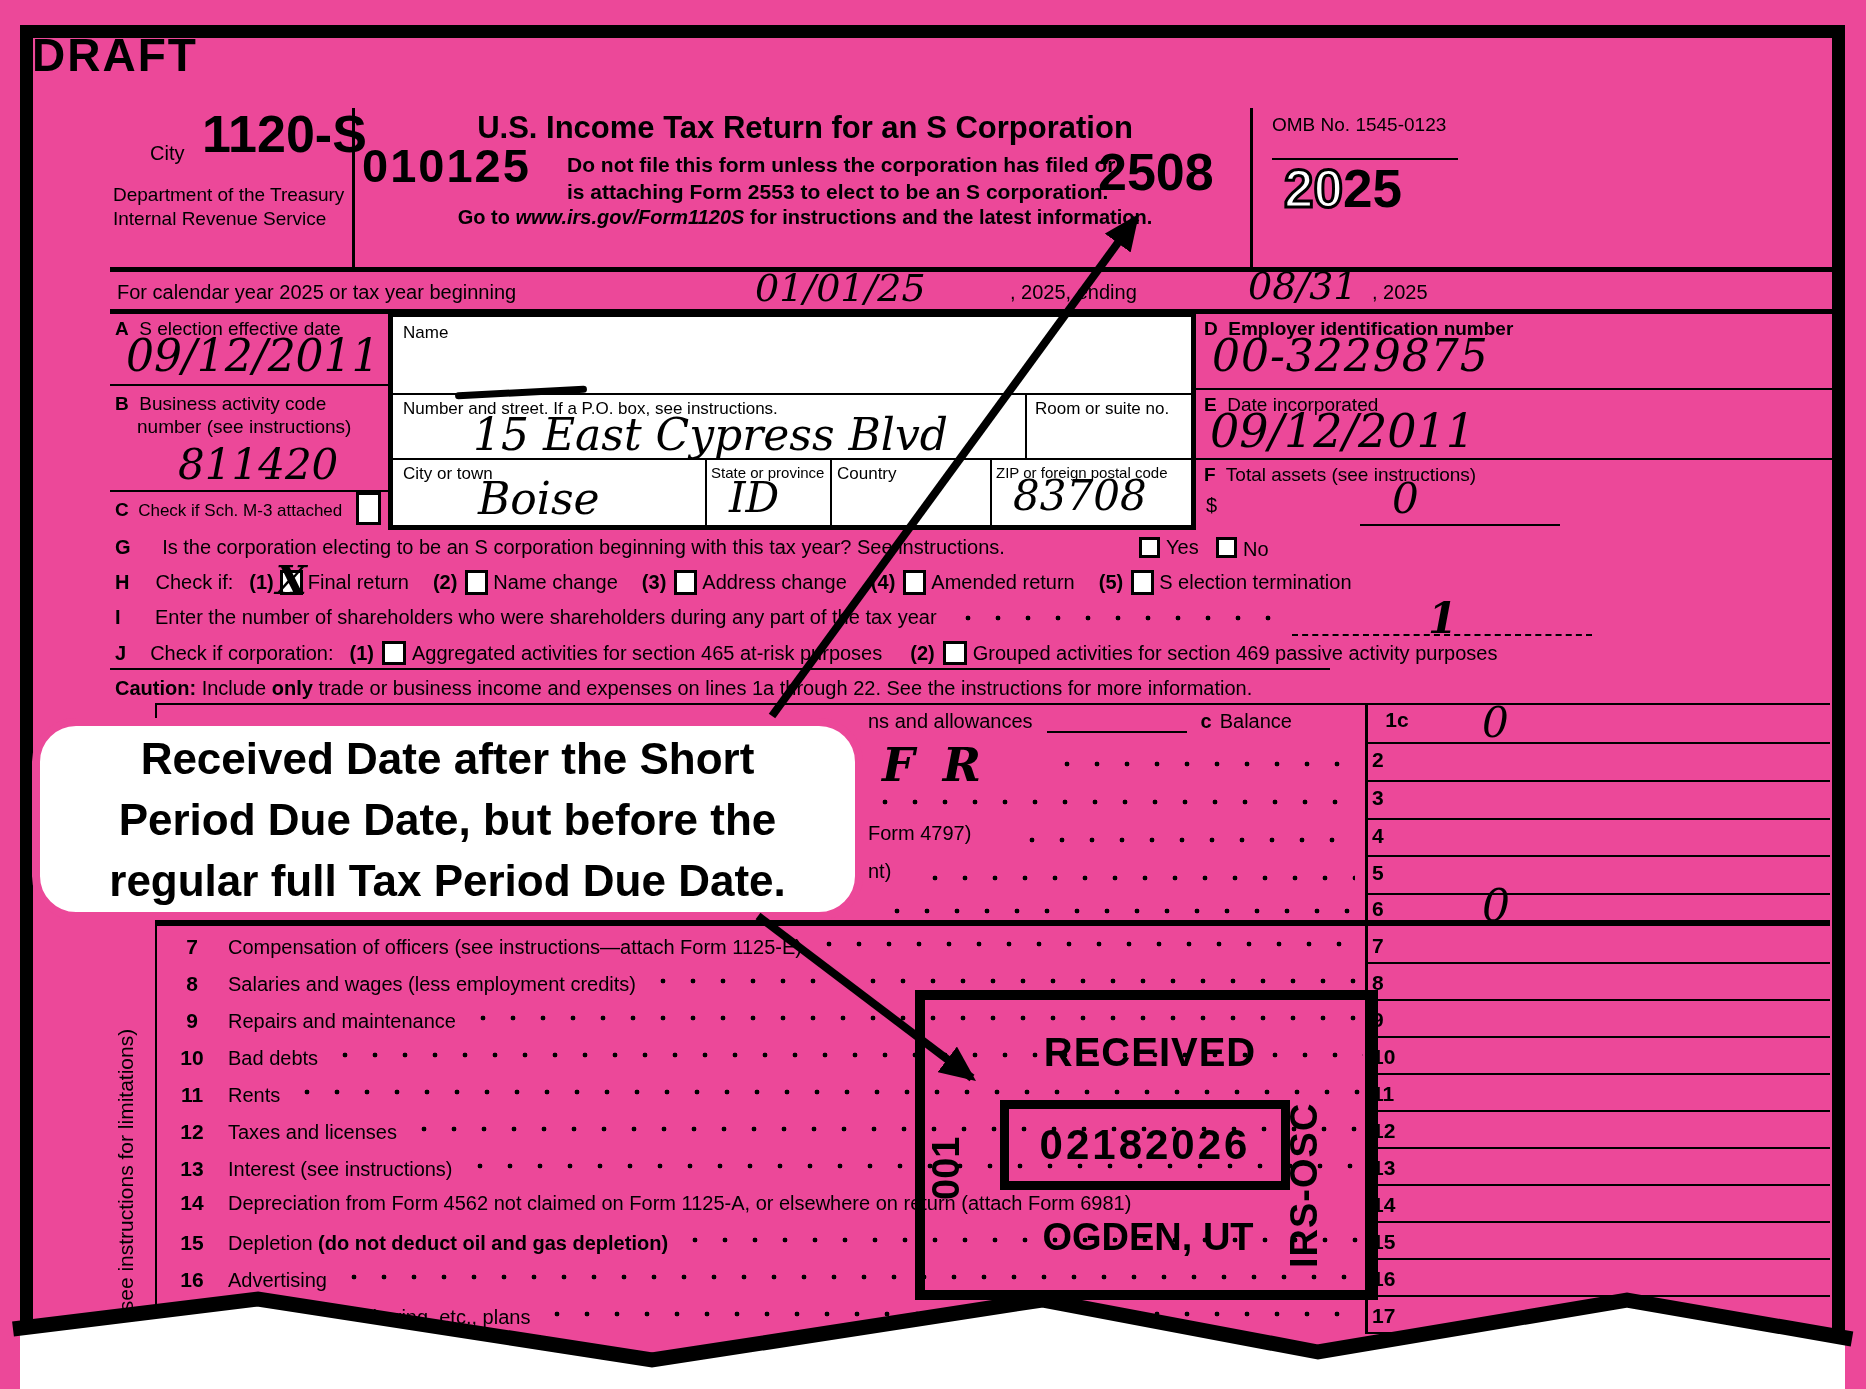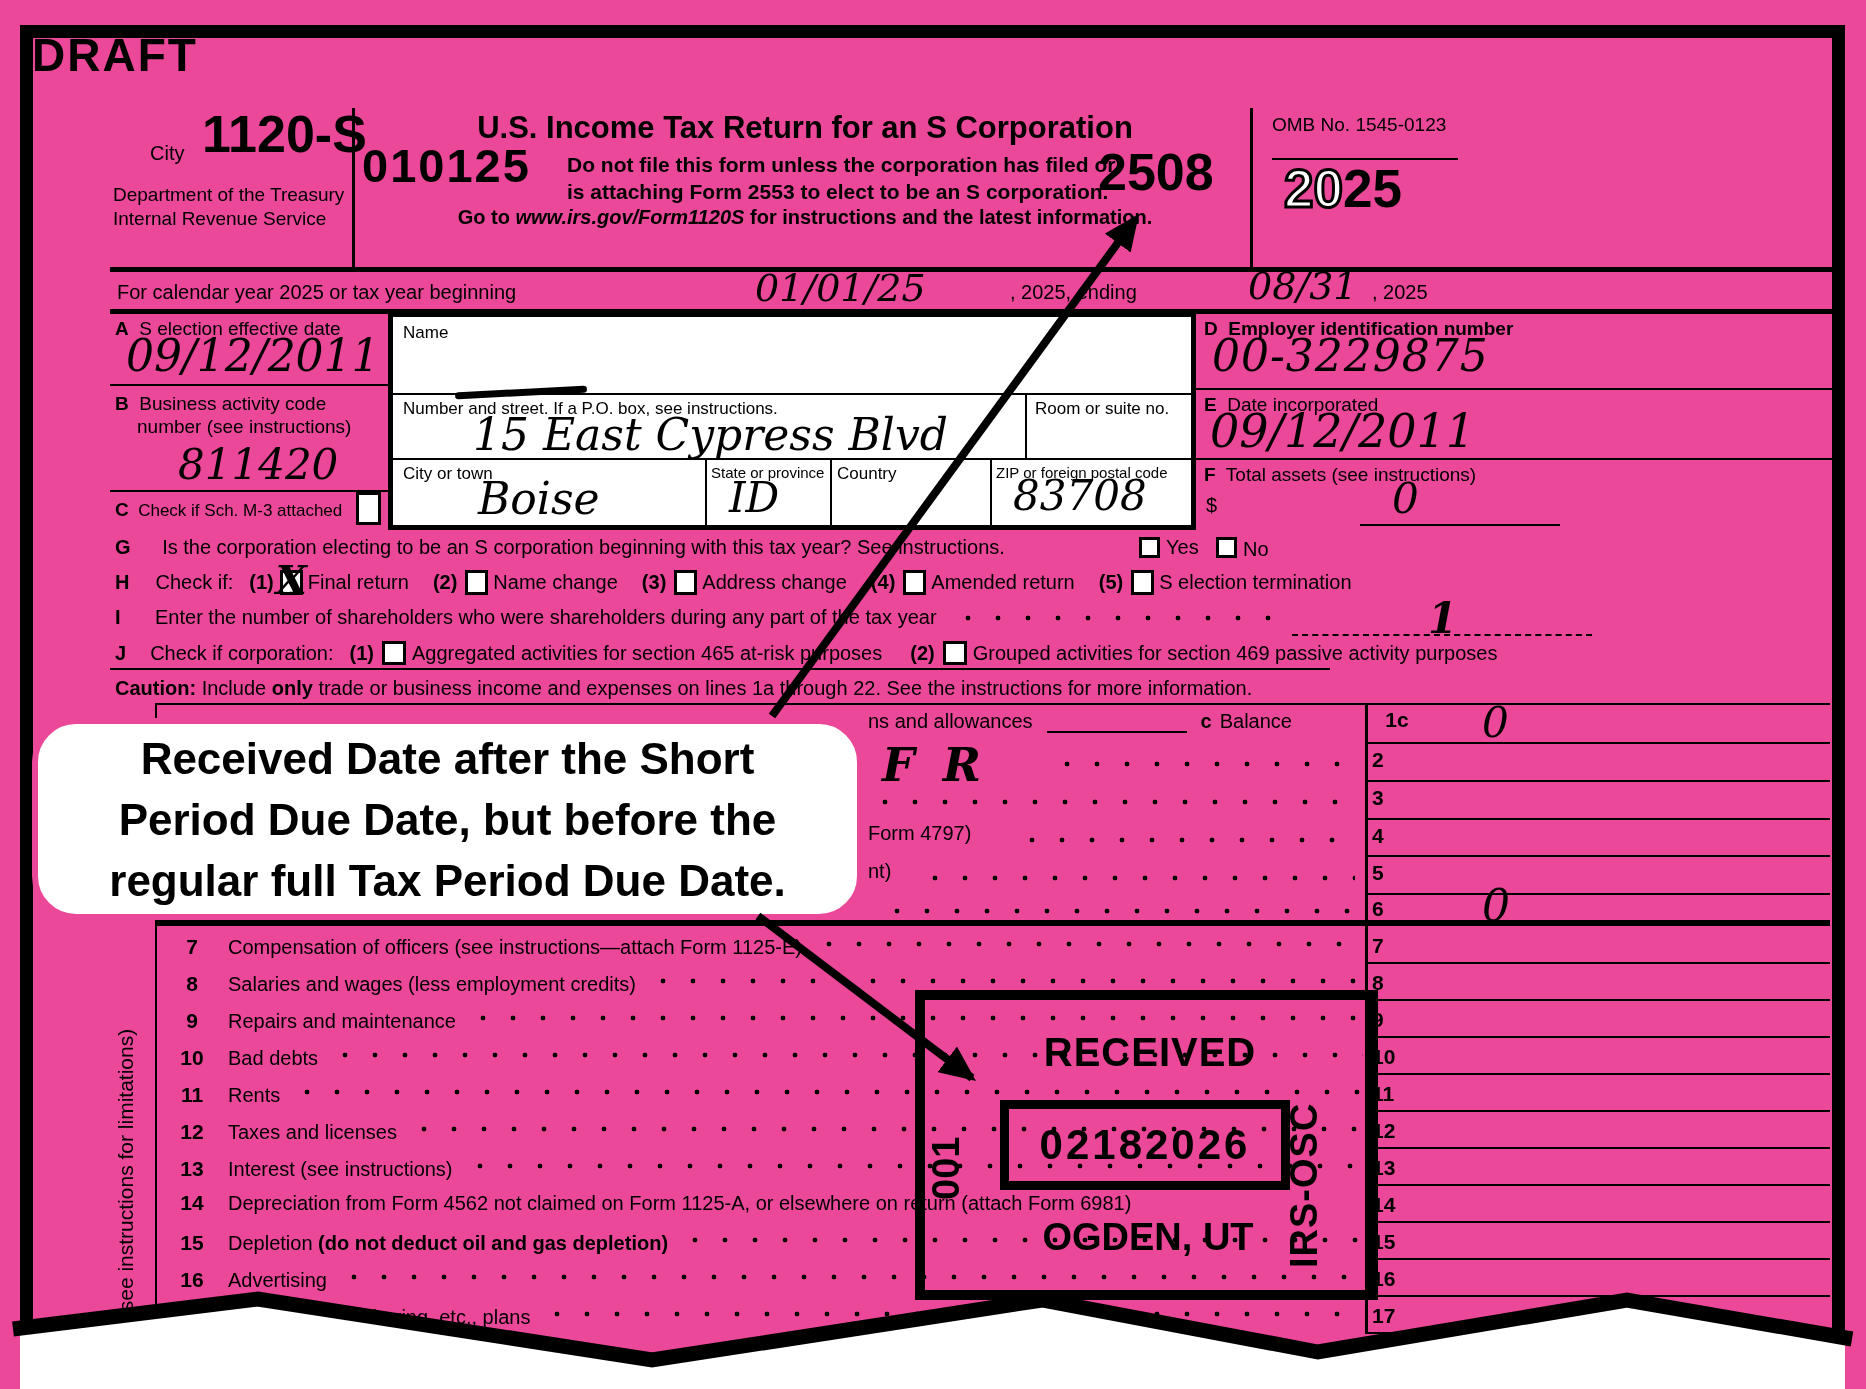--- a/index.html
+++ b/index.html
@@ -17,21 +17,21 @@
   .sm{font-size:17px;}
   .xs{font-size:15px;}
   .row20{font-size:20px;}
   .flexrow{display:flex;align-items:center;white-space:nowrap;}
   .outline20{color:#fff;-webkit-text-stroke:3px #000;}
   .frame{position:absolute;left:20px;top:25px;width:1825px;height:1320px;
          border:13px solid #000;border-bottom:none;box-sizing:border-box;}
   .namebox{position:absolute;left:388px;top:312px;width:808px;height:218px;
            border:5px solid #000;box-sizing:border-box;background:#fff;}
   .callout{position:absolute;left:32px;top:718px;width:831px;height:202px;
-           border:6px solid #ec4899;border-radius:44px;background:#fff;z-index:5;
+           border:8px solid #ec4899;border-radius:44px;background:#fff;z-index:5;
            display:flex;flex-direction:column;justify-content:center;align-items:center;
            font-size:44px;font-weight:bold;line-height:61px;text-align:center;box-sizing:border-box;}
   .stamp{position:absolute;left:915px;top:990px;width:463px;height:310px;
          border:10px solid #000;box-sizing:border-box;z-index:6;background:transparent;}
   .datebox{position:absolute;left:75px;top:100px;width:290px;height:90px;border:9px solid #000;
            box-sizing:border-box;display:flex;align-items:center;justify-content:center;
            font-size:42px;font-weight:bold;letter-spacing:3px;}
   .rot{transform:rotate(-90deg);transform-origin:0 0;white-space:nowrap;}
   .dedrow{position:absolute;left:168px;display:flex;align-items:baseline;white-space:nowrap;height:30px;}
   .dedno{width:48px;text-align:center;font-weight:bold;font-size:21px;flex:none;}

